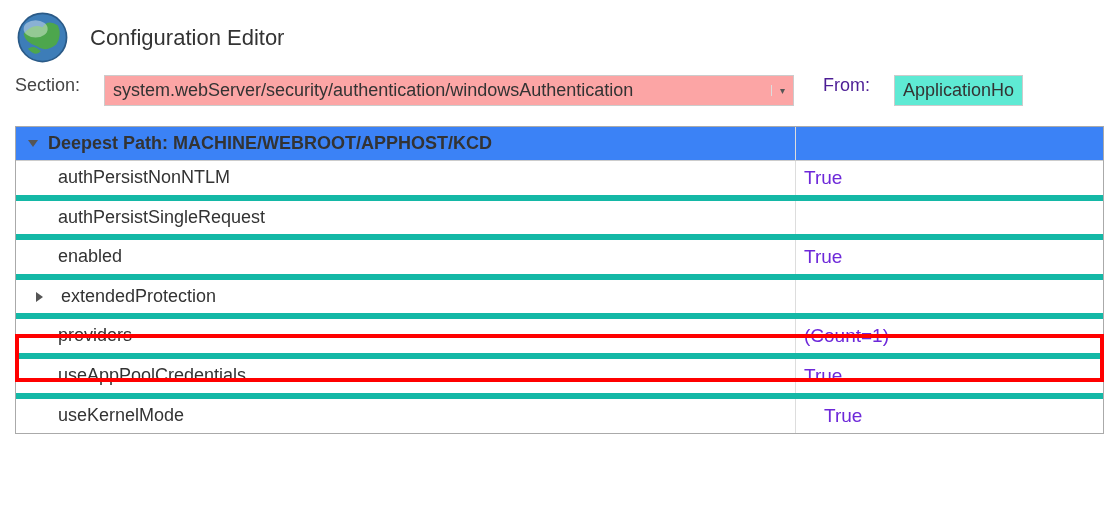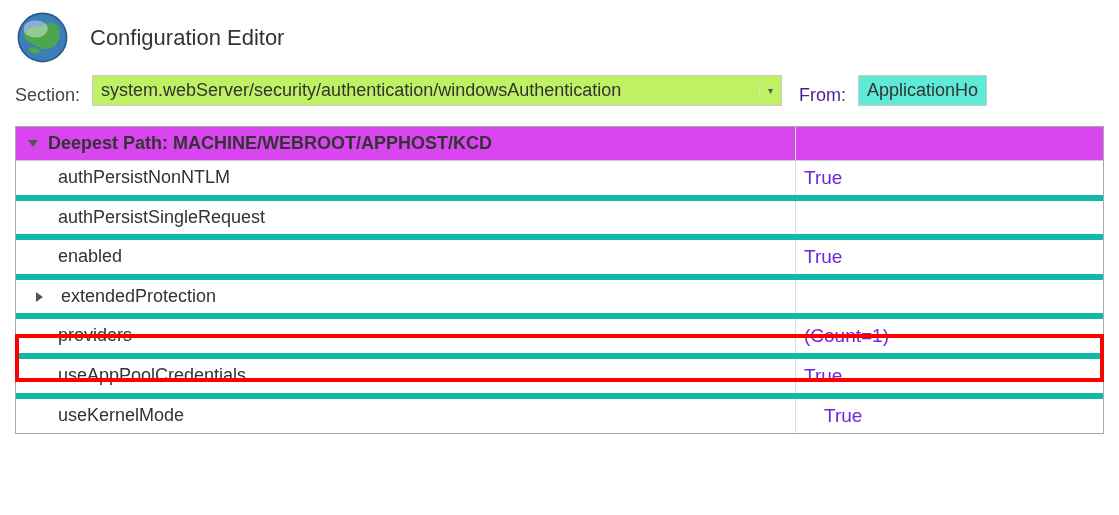--- a/index.html
+++ b/index.html
@@ -26,34 +26,34 @@
       height: 55px;
       margin-right: 20px;
     }
     .title {
       font-size: 22px;
       font-weight: 400;
       color: #333;
     }
     .section-row {
       display: flex;
-      align-items: flex-end;
+      align-items: flex-start;
       padding: 5px 15px 15px 15px;
-      gap: 12px;
+      gap: 24px;
     }
     .section-label {
       font-size: 18px;
       color: #444;
     }
     .section-dropdown {
       border: 1px solid #ccc;
       padding: 4px 25px 4px 8px;
       font-size: 18px;
       color: #333;
-      background: #bef264;
+      background: #fca5a5;
       display: flex;
       align-items: center;
       position: relative;
       min-width: 690px;
     }
     .dropdown-arrow {
       position: absolute;
       right: 8px;
       border-left: 1px solid #ddd;
       padding-left: 8px;
@@ -74,21 +74,21 @@
       overflow: hidden;
       white-space: nowrap;
     }
     .grid-container {
       margin: 5px 15px 0 15px;
       border: 1px solid #aaa;
       position: relative;
     }
     .grid-header-row {
       display: flex;
-      background: #d946ef;
+      background: #3b82f6;
       border-bottom: 1px solid #ccc;
     }
     .grid-header-row .cell-left {
       display: flex;
       align-items: center;
       padding: 6px 8px;
     }
     .collapse-icon {
       display: inline-block;
       width: 0;

